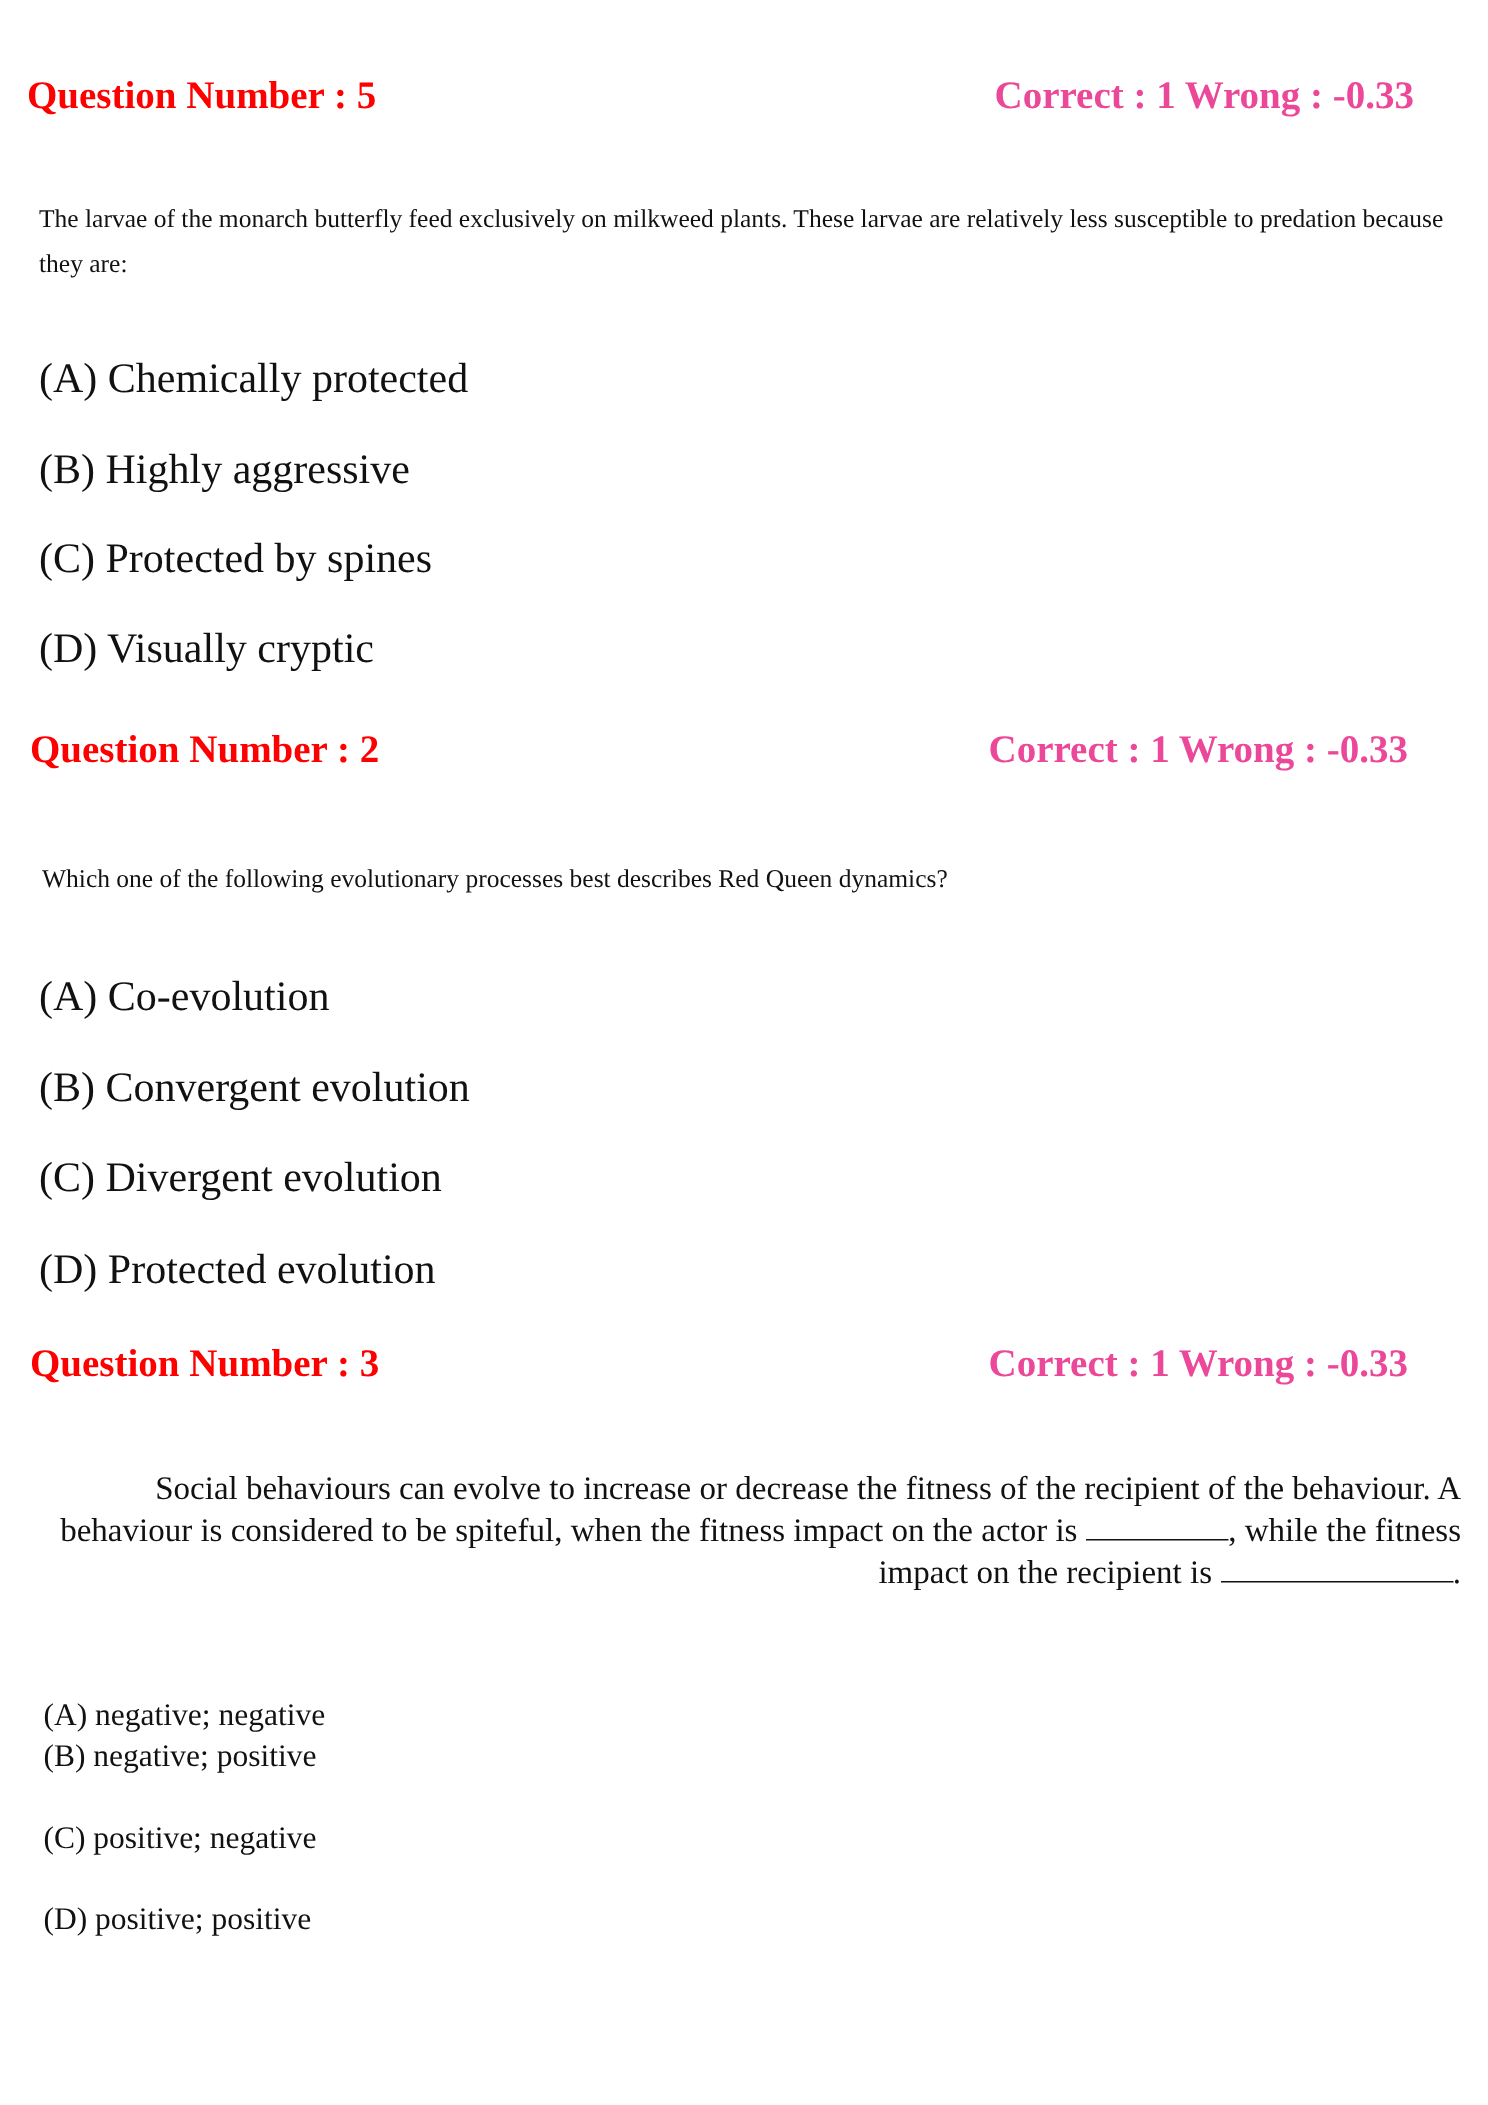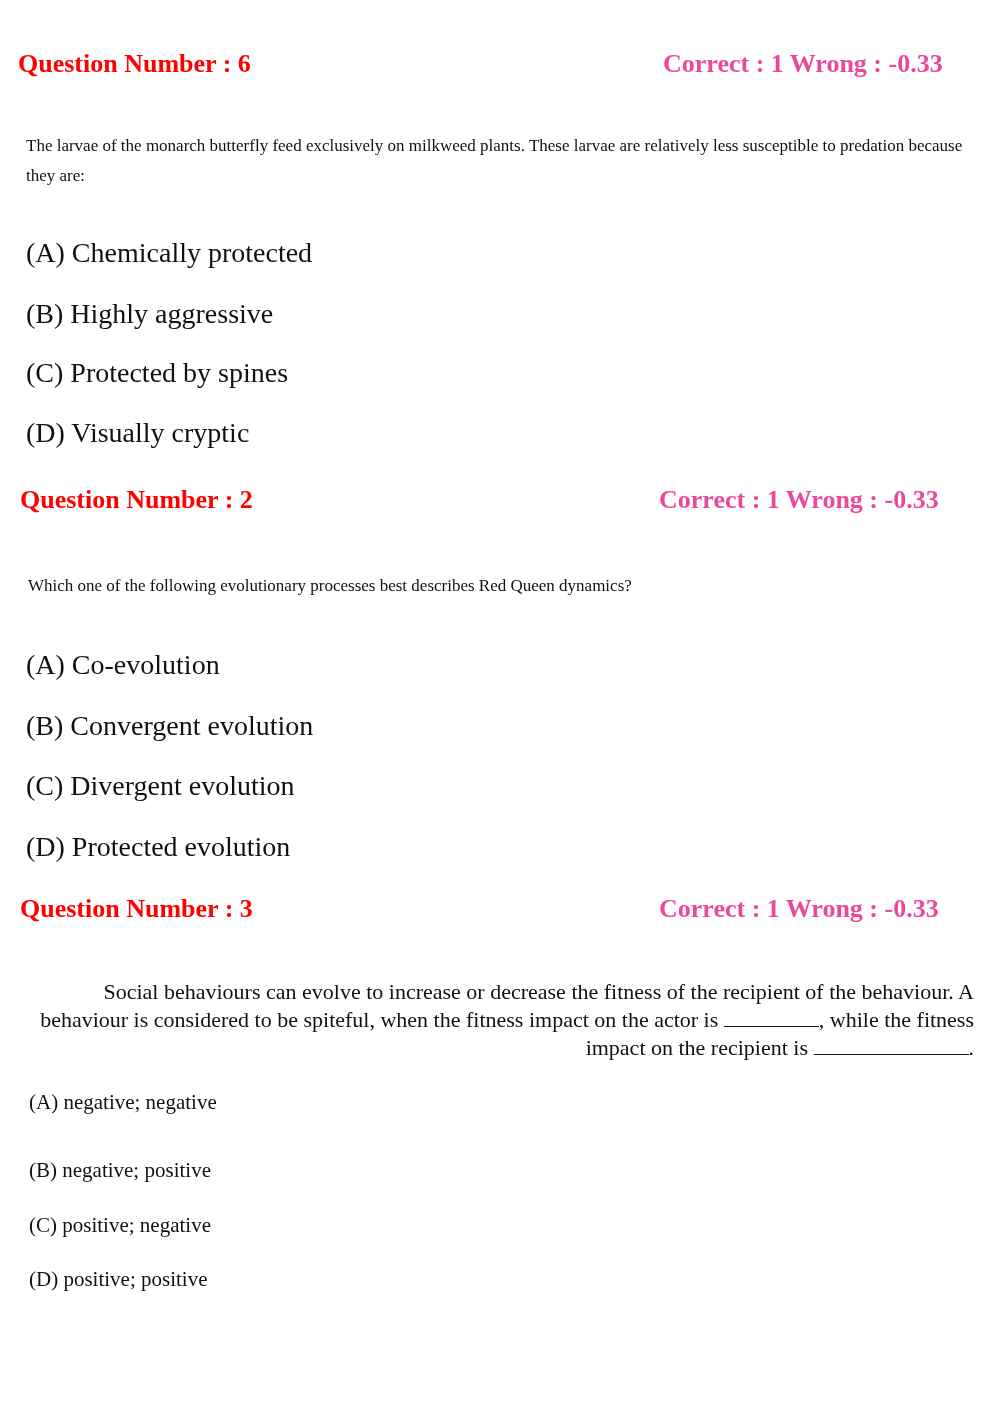--- a/index.html
+++ b/index.html
@@ -10,37 +10,37 @@
     .marks { color: #ec4899; font-weight: bold; font-size: 26px; line-height: 30px; }
     .stem { font-size: 17px; line-height: 30px; white-space: normal; }
     .stem3 { font-size: 22px; line-height: 28px; white-space: normal; text-align: right; }
     .opt { font-size: 28px; line-height: 30px; }
     .opt3 { font-size: 21px; line-height: 26px; }
     .blank { display: inline-block; border-bottom: 1px solid #111; vertical-align: baseline; height: 1px; }
   </style>
 </head>
 <body>
 
-<div class="abs qhead" style="left:18px; top:49px;">Question Number : 6</div>
+<div class="abs qhead" style="left:18px; top:49px;">Question Number : 5</div>
 <div class="abs marks" style="left:663px; top:49px;">Correct : 1  Wrong : -0.33</div>
 <div class="abs stem" style="left:26px; top:131px; width:950px;">The larvae of the monarch butterfly feed exclusively on milkweed plants. These larvae are relatively less susceptible to predation because they are:</div>
 <div class="abs opt" style="left:26px; top:238px;">(A) Chemically protected</div>
 <div class="abs opt" style="left:26px; top:299px;">(B) Highly aggressive</div>
 <div class="abs opt" style="left:26px; top:358px;">(C) Protected by spines</div>
 <div class="abs opt" style="left:26px; top:418px;">(D) Visually cryptic</div>
 
 <div class="abs qhead" style="left:20px; top:485px;">Question Number : 2</div>
 <div class="abs marks" style="left:659px; top:485px;">Correct : 1  Wrong : -0.33</div>
 <div class="abs stem" style="left:28px; top:571px; width:950px;">Which one of the following evolutionary processes best describes Red Queen dynamics?</div>
 <div class="abs opt" style="left:26px; top:650px;">(A) Co-evolution</div>
 <div class="abs opt" style="left:26px; top:711px;">(B) Convergent evolution</div>
 <div class="abs opt" style="left:26px; top:771px;">(C) Divergent evolution</div>
 <div class="abs opt" style="left:26px; top:832px;">(D) Protected evolution</div>
 
 <div class="abs qhead" style="left:20px; top:894px;">Question Number : 3</div>
 <div class="abs marks" style="left:659px; top:894px;">Correct : 1  Wrong : -0.33</div>
 <div class="abs stem3" style="left:29px; top:978px; width:945px;">
   <span>Social behaviours can evolve to increase or decrease the fitness of the recipient of the behaviour. A behaviour is considered to be spiteful, when the fitness impact on the actor is </span><span class="blank" style="width:95px;"></span><span>, while the fitness impact on the recipient is </span><span class="blank" style="width:155px;"></span><span>.</span>
 </div>
-<div class="abs opt3" style="left:29px; top:1089px;">(A) negative; negative</div>
+<div class="abs opt3" style="left:29px; top:1130px;">(A) negative; negative</div>
 <div class="abs opt3" style="left:29px; top:1157px;">(B) negative; positive</div>
 <div class="abs opt3" style="left:29px; top:1212px;">(C) positive; negative</div>
 <div class="abs opt3" style="left:29px; top:1266px;">(D) positive; positive</div>
 
 </body></html>

